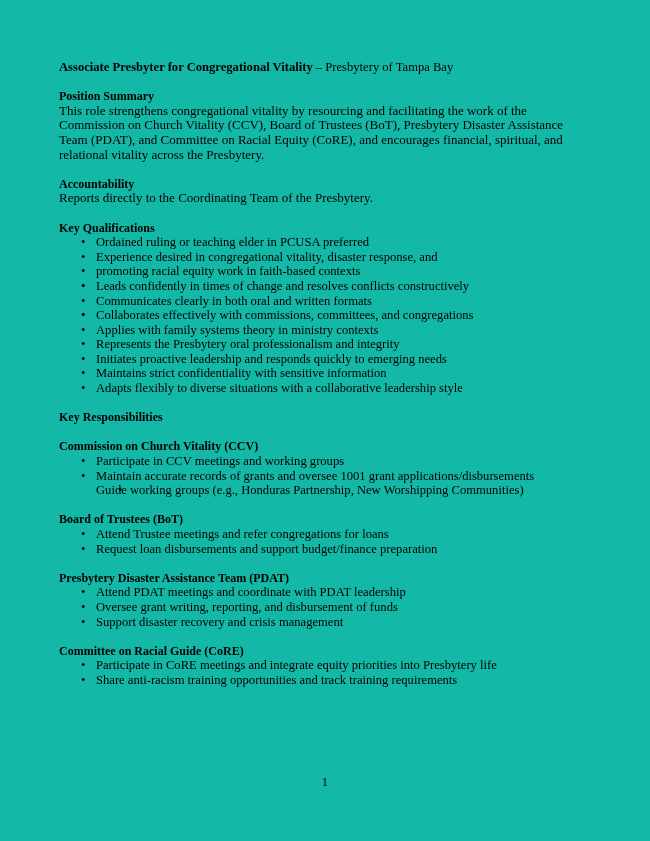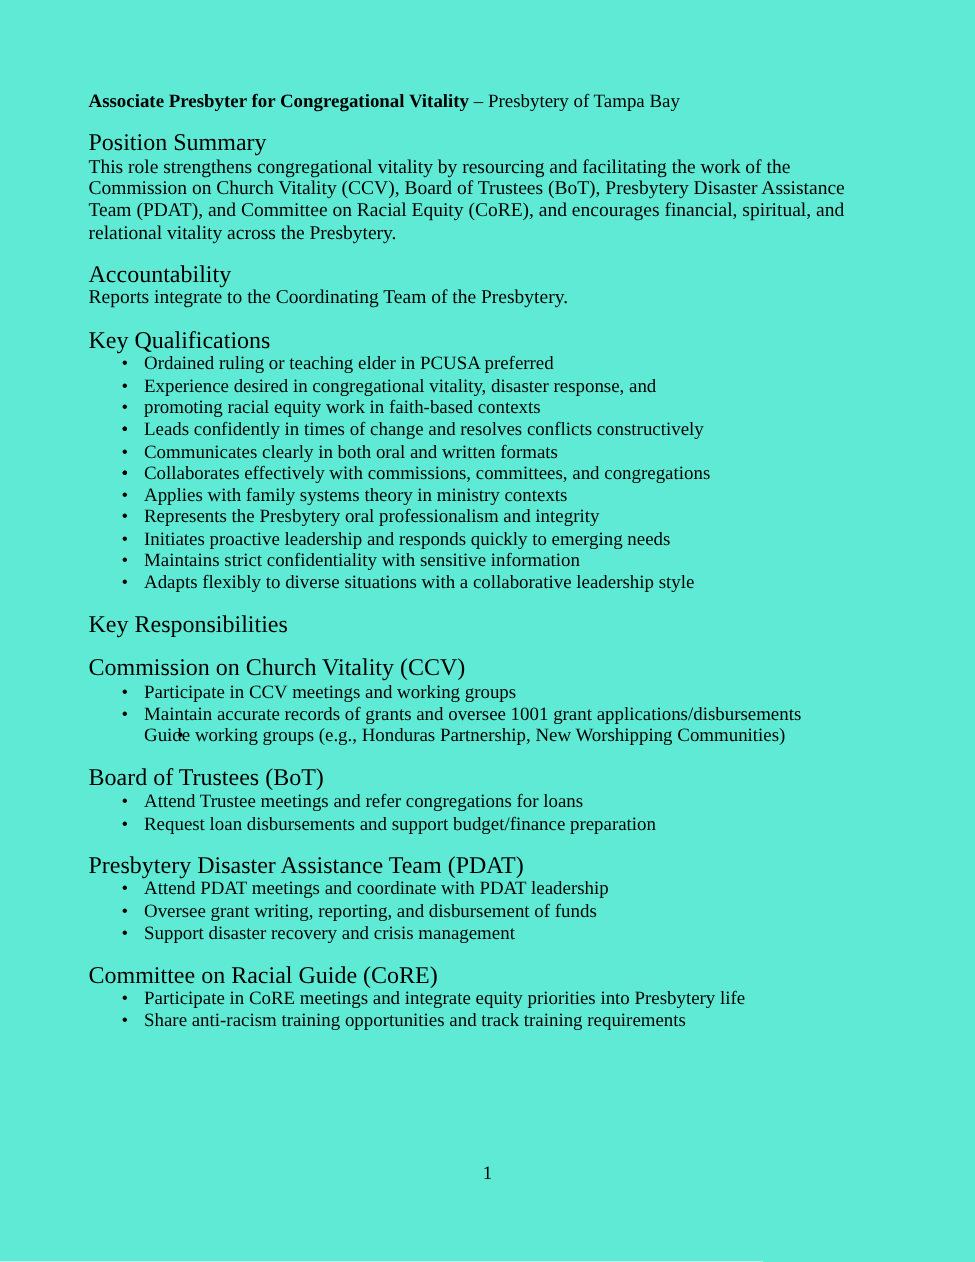--- a/index.html
+++ b/index.html
@@ -4,40 +4,40 @@
 <style>
   html, body {
     margin: 0;
     padding: 0;
     background: #ffffff;
   }
   .page {
     position: relative;
     width: 650px;
     height: 841px;
-    background: #5eead4;
+    background: #14b8a6;
     font-family: "Liberation Serif", "DejaVu Serif", serif;
     color: #000000;
     overflow: hidden;
   }
   .content {
     position: absolute;
     left: 59px;
     top: 60px;
     width: 534px;
   }
   .para {
     font-size: 13px;
     line-height: 14.6px;
     margin: 0;
     text-align: left;
   }
   .heading {
-    font-weight: normal;
-    font-size: 16px;
+    font-weight: bold;
+    font-size: 12px;
     line-height: 14.6px;
     margin: 0;
   }
   .title-line {
     font-size: 12.6px;
     line-height: 14.6px;
     margin: 0;
   }
   .title-bold {
     font-weight: bold;
@@ -91,21 +91,21 @@
     <p class="title-line"><span class="title-bold">Associate Presbyter for Congregational Vitality</span><span> – Presbytery of Tampa Bay</span></p>
 
     <div class="spacer"></div>
 
     <p class="heading">Position Summary</p>
     <p class="para">This role strengthens congregational vitality by resourcing and facilitating the work of the Commission on Church Vitality (CCV), Board of Trustees (BoT), Presbytery Disaster Assistance Team (PDAT), and Committee on Racial Equity (CoRE), and encourages financial, spiritual, and relational vitality across the Presbytery.</p>
 
     <div class="spacer"></div>
 
     <p class="heading">Accountability</p>
-    <p class="para">Reports integrate to the Coordinating Team of the Presbytery.</p>
+    <p class="para">Reports directly to the Coordinating Team of the Presbytery.</p>
 
     <div class="spacer"></div>
 
     <p class="heading">Key Qualifications</p>
     <ul class="bullets">
       <li><span class="bullet-glyph">•</span><span>Ordained ruling or teaching elder in PCUSA preferred</span></li>
       <li><span class="bullet-glyph">•</span><span>Experience desired in congregational vitality, disaster response, and</span></li>
       <li><span class="bullet-glyph">•</span><span>promoting racial equity work in faith-based contexts</span></li>
       <li><span class="bullet-glyph">•</span></li>
       <li><span class="bullet-glyph">•</span><span>Leads confidently in times of change and resolves conflicts constructively</span></li>

